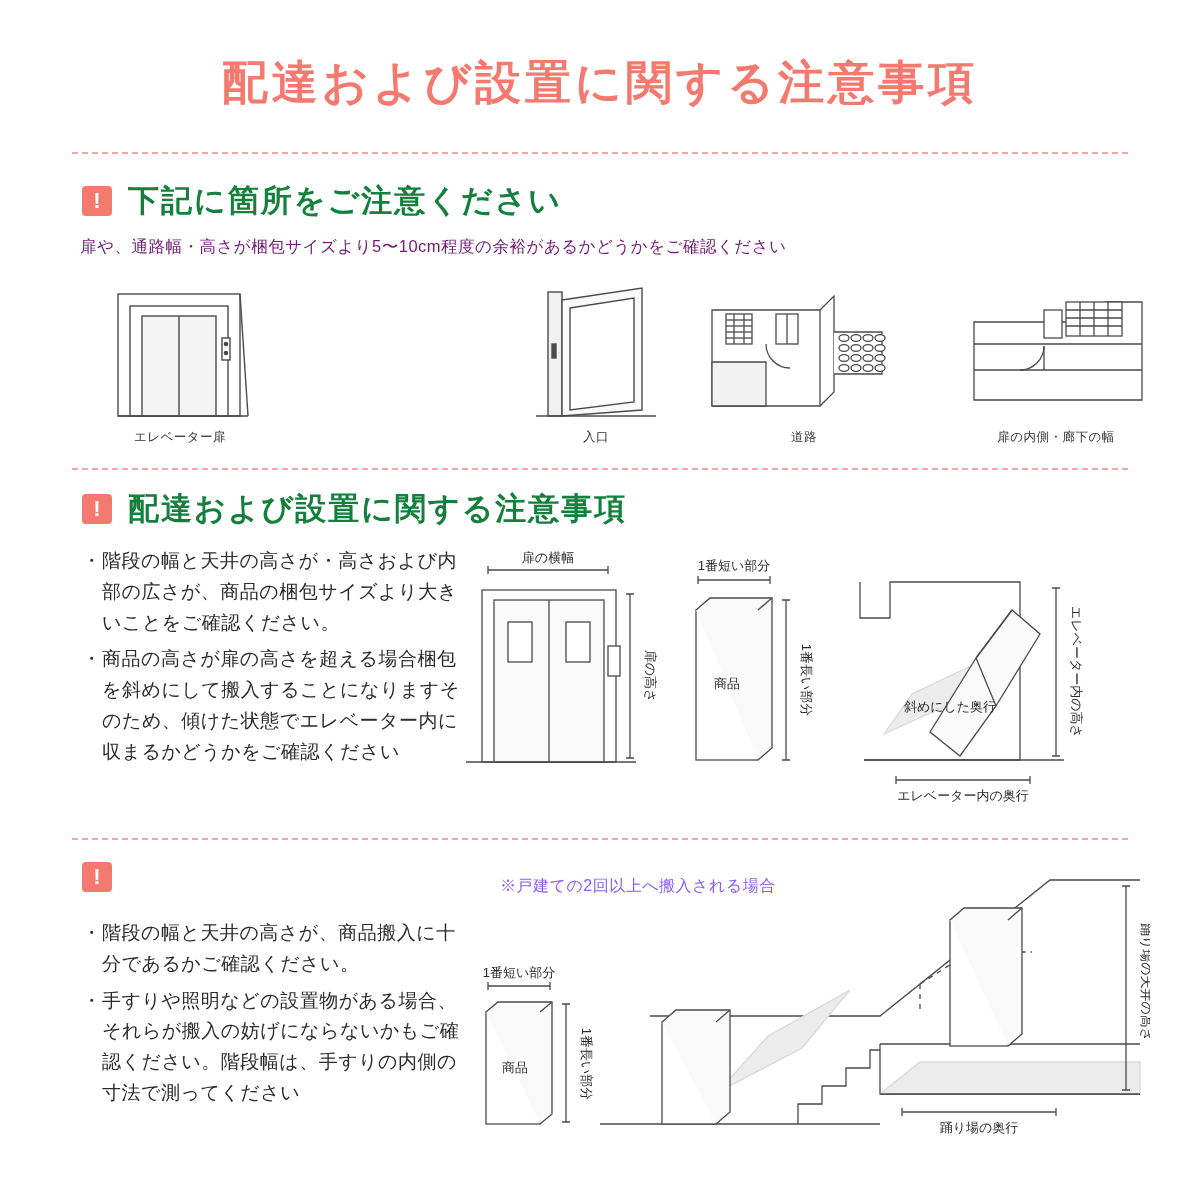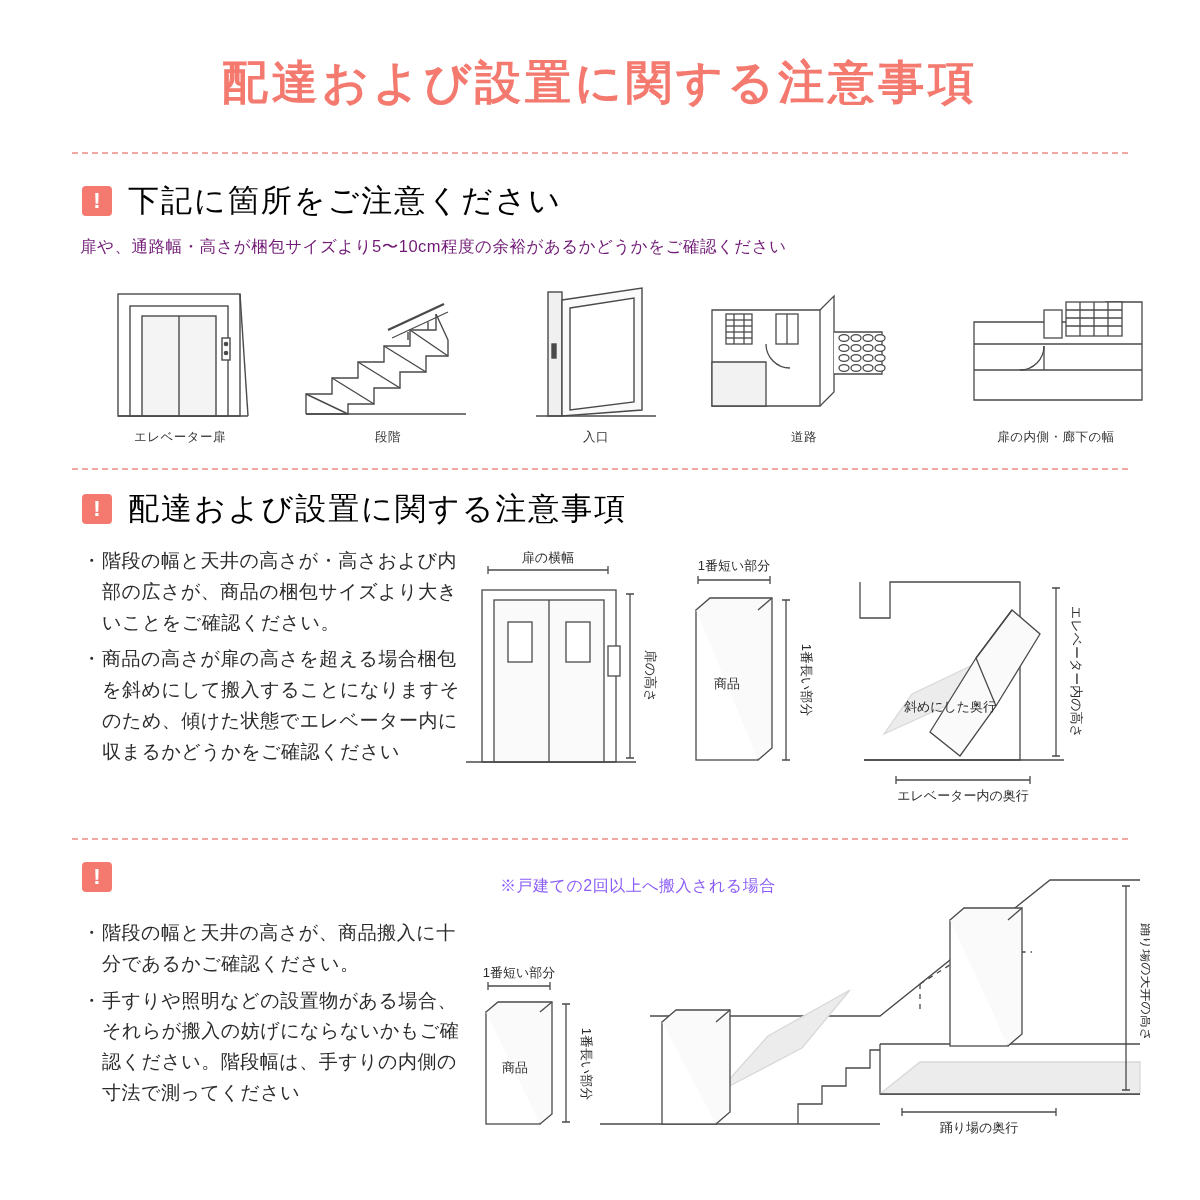--- a/index.html
+++ b/index.html
@@ -32,21 +32,21 @@
   .sep3{top:838px;}
 
   
   .head{position:absolute;display:flex;align-items:center;gap:16px;}
   .excl{
     width:30px;height:30px;border-radius:4px;background:#f4796f;
     color:#fff;font-size:22px;font-weight:bold;
     display:flex;align-items:center;justify-content:center;
     line-height:1;
   }
-  .head .htxt{font-size:31px;font-weight:normal;letter-spacing:2px;color:#000000;}
+  .head .htxt{font-size:31px;font-weight:bold;letter-spacing:2px;color:#15803d;}
 
   .h1{top:180px;left:82px;}
   .h2{top:488px;left:82px;}
   .h3{top:862px;left:82px;}
 
   .sub1{
     position:absolute;top:236px;left:80px;
     font-size:16.5px;letter-spacing:0.5px;color:#701a75;
   }
 
@@ -109,35 +109,20 @@
           <rect x="142" y="52" width="8" height="22" fill="#fff"></rect>
           <circle cx="146" cy="58" r="1.6" fill="#4a4a4a"></circle>
           <circle cx="146" cy="67" r="1.6" fill="#4a4a4a"></circle>
           <line x1="38" y1="130" x2="168" y2="130"></line>
           <line x1="160" y1="8" x2="168" y2="130"></line>
         </g>
       </svg>
       <div class="cap">エレベーター扉</div>
     </div>
 
-    <div class="iconcell" style="left:208px;">
-      <svg width="200" height="140" viewBox="0 0 200 140">
-        <g fill="none" stroke="#4a4a4a" stroke-width="1.4">
-          <path d="M18 128 L18 108 L44 108 L44 92 L70 92 L70 76 L96 76 L96 60 L122 60 L122 44 L148 44 L148 28"></path>
-          <path d="M18 128 L60 128 L60 118 L86 118 L86 102 L112 102 L112 86 L138 86 L138 70 L160 70 L160 54"></path>
-          <path d="M18 108 L60 128 M44 92 L86 118 M70 76 L112 102 M96 60 L138 86 M122 44 L160 70"></path>
-          <path d="M148 28 L160 54"></path>
-          <path d="M100 44 L156 18" stroke-width="2.4"></path>
-          <path d="M104 52 L160 26" stroke-width="1.2"></path>
-          <path d="M120 54 L120 46 M140 44 L140 36"></path>
-          <line x1="18" y1="128" x2="178" y2="128"></line>
-        </g>
-      </svg>
-      <div class="cap">段階</div>
-    </div>
 
     <div class="iconcell" style="left:416px;">
       <svg width="200" height="140" viewBox="0 0 200 140">
         <g fill="none" stroke="#4a4a4a" stroke-width="1.4">
           <rect x="52" y="6" width="14" height="124" fill="#f0f0f0"></rect>
           <path d="M66 14 L146 2 L146 124 L66 130 Z" fill="#fafafa"></path>
           <path d="M74 22 L138 12 L138 116 L74 124 Z" fill="#fff"></path>
           <rect x="56" y="58" width="4" height="14" fill="#4a4a4a"></rect>
           <line x1="40" y1="130" x2="160" y2="130"></line>
         </g>

